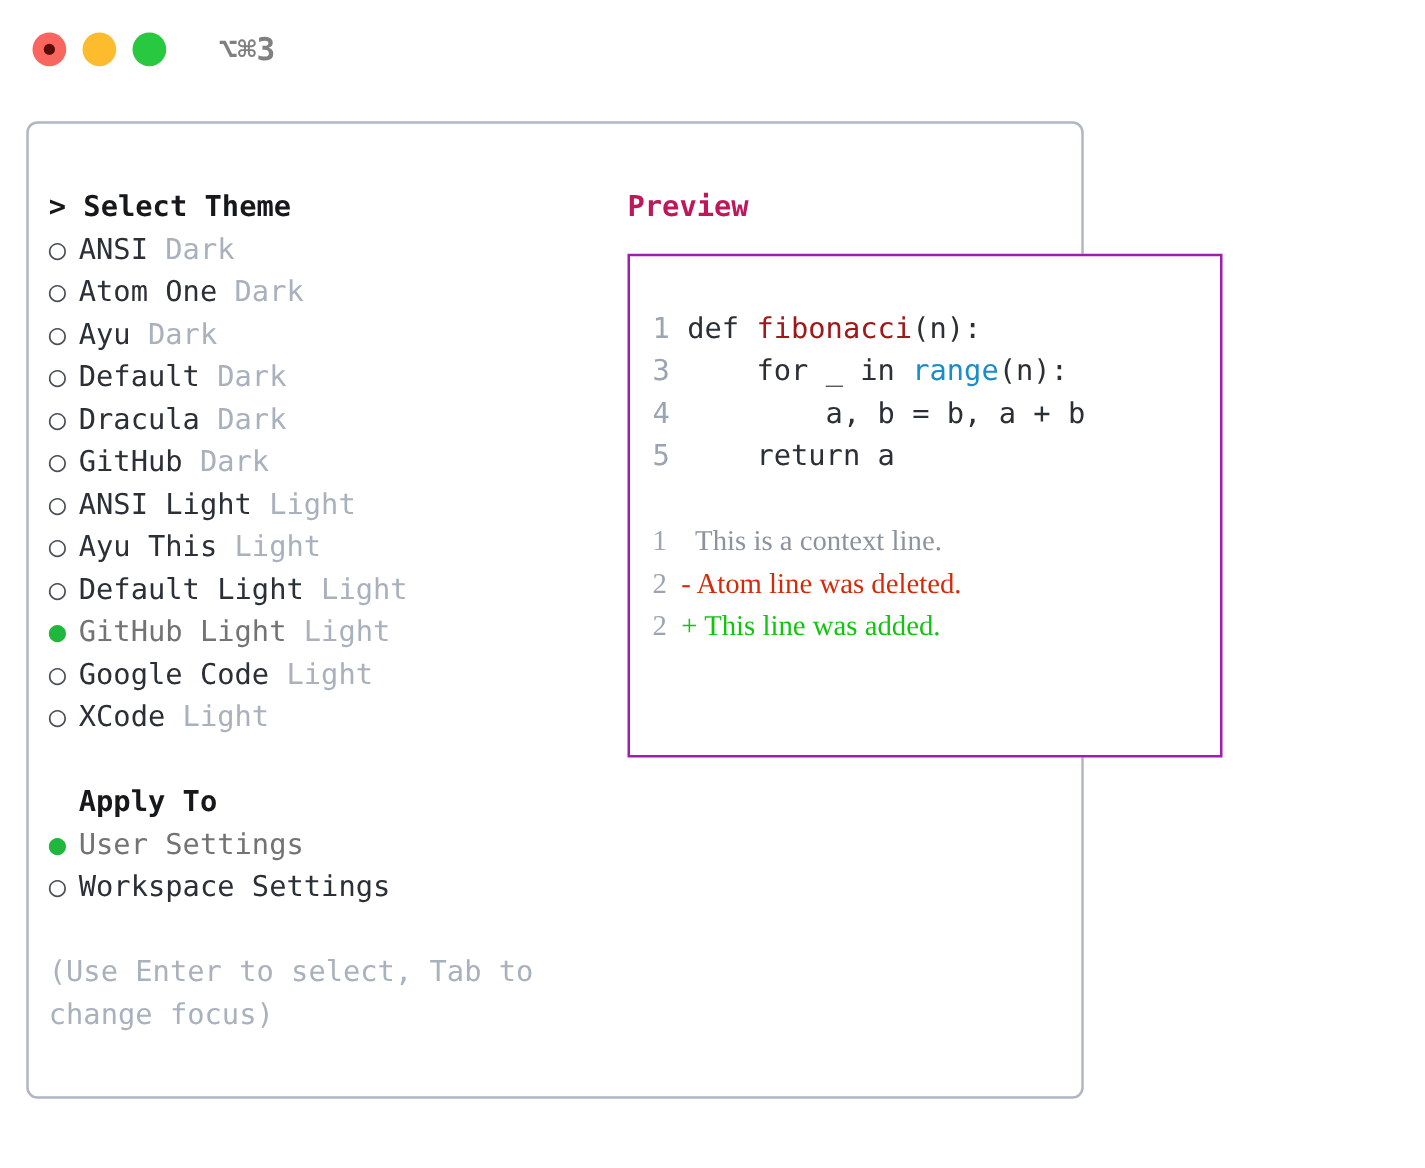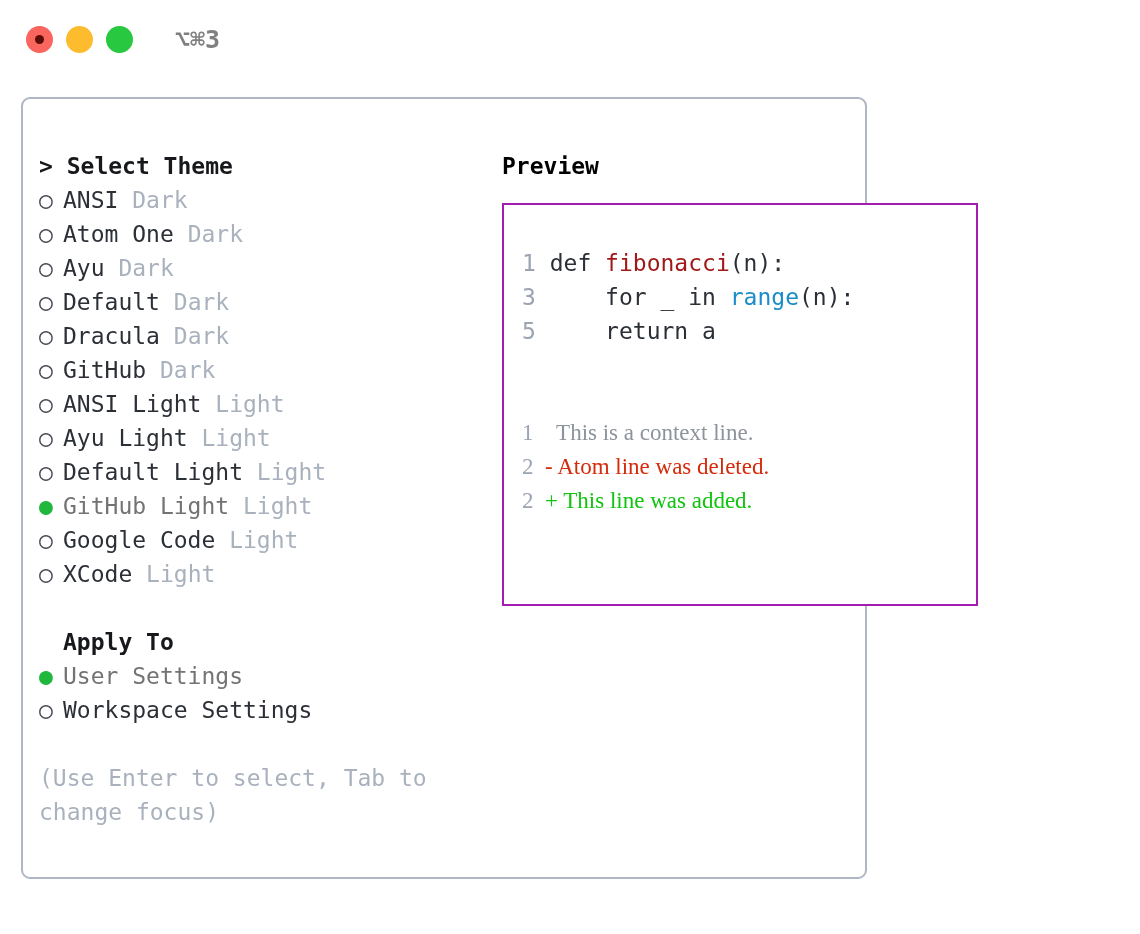--- a/index.html
+++ b/index.html
@@ -142,21 +142,21 @@
   .right-col {
     position: absolute;
     left: 479px;
     top: 50px;
     width: 490px;
   }
   .preview-title {
     font-size: 23px;
     line-height: 34px;
     font-weight: bold;
-    color: #000000;
+    color: #be185d;
     white-space: pre;
   }
   .preview-box {
     margin-top: 20px;
     width: 476px;
     height: 403px;
     border: 2px solid #a21caf;
     box-sizing: border-box;
     background: #ffffff;
     position: relative;
@@ -215,21 +215,21 @@
       <div class="left-col">
         <div class="section-head bold">&gt; Select Theme</div>
         <div id="theme-list">
             <div class="opt-row"><span class="marker">○</span><span class="opt-label">ANSI</span><span class="opt-suffix"> Dark</span></div>
             <div class="opt-row"><span class="marker">○</span><span class="opt-label">Atom One</span><span class="opt-suffix"> Dark</span></div>
             <div class="opt-row"><span class="marker">○</span><span class="opt-label">Ayu</span><span class="opt-suffix"> Dark</span></div>
             <div class="opt-row"><span class="marker">○</span><span class="opt-label">Default</span><span class="opt-suffix"> Dark</span></div>
             <div class="opt-row"><span class="marker">○</span><span class="opt-label">Dracula</span><span class="opt-suffix"> Dark</span></div>
             <div class="opt-row"><span class="marker">○</span><span class="opt-label">GitHub</span><span class="opt-suffix"> Dark</span></div>
             <div class="opt-row"><span class="marker">○</span><span class="opt-label">ANSI Light</span><span class="opt-suffix"> Light</span></div>
-            <div class="opt-row"><span class="marker">○</span><span class="opt-label">Ayu Light</span><span class="opt-suffix"> Light</span></div>
+            <div class="opt-row"><span class="marker">○</span><span class="opt-label">Ayu This</span><span class="opt-suffix"> Light</span></div>
             <div class="opt-row"><span class="marker">○</span><span class="opt-label">Default Light</span><span class="opt-suffix"> Light</span></div>
             <div class="opt-row selected"><span class="marker sel">●</span><span class="opt-label">GitHub Light</span><span class="opt-suffix"> Light</span></div>
             <div class="opt-row"><span class="marker">○</span><span class="opt-label">Google Code</span><span class="opt-suffix"> Light</span></div>
             <div class="opt-row"><span class="marker">○</span><span class="opt-label">XCode</span><span class="opt-suffix"> Light</span></div>
           </div>
 
         <div class="spacer-row"></div>
 
         <div class="apply-head">Apply To</div>
         <div id="apply-list">
@@ -239,20 +239,21 @@
 
         <div class="hint">(Use Enter to select, Tab to change focus)</div>
       </div>
 
       <div class="right-col">
         <div class="preview-title">Preview</div>
         <div class="preview-box">
           <div class="code-area" id="code-area">
               <div class="code-line"><span class="lineno">1</span><span> </span><span class="kw">def </span><span class="fn">fibonacci</span><span class="plain">(n):</span></div>
               <div class="code-line"><span class="lineno">3</span><span>     </span><span class="kw">for </span><span class="plain">_ </span><span class="kw">in </span><span class="bi">range</span><span class="plain">(n):</span></div>
+              <div class="code-line"><span class="lineno">4</span><span>         </span><span class="plain">a, b = b, a + b</span></div>
               <div class="code-line"><span class="lineno">5</span><span>     </span><span class="kw">return </span><span class="plain">a</span></div>
             </div>
           <div class="diff-area" id="diff-area">
               <div class="code-line"><span class="lineno">1</span><span class="d-ctx">    This is a context line.</span></div>
               <div class="code-line"><span class="lineno">2</span><span class="d-del">  - Atom line was deleted.</span></div>
               <div class="code-line"><span class="lineno">2</span><span class="d-add">  + This line was added.</span></div>
             </div>
         </div>
       </div>
 

